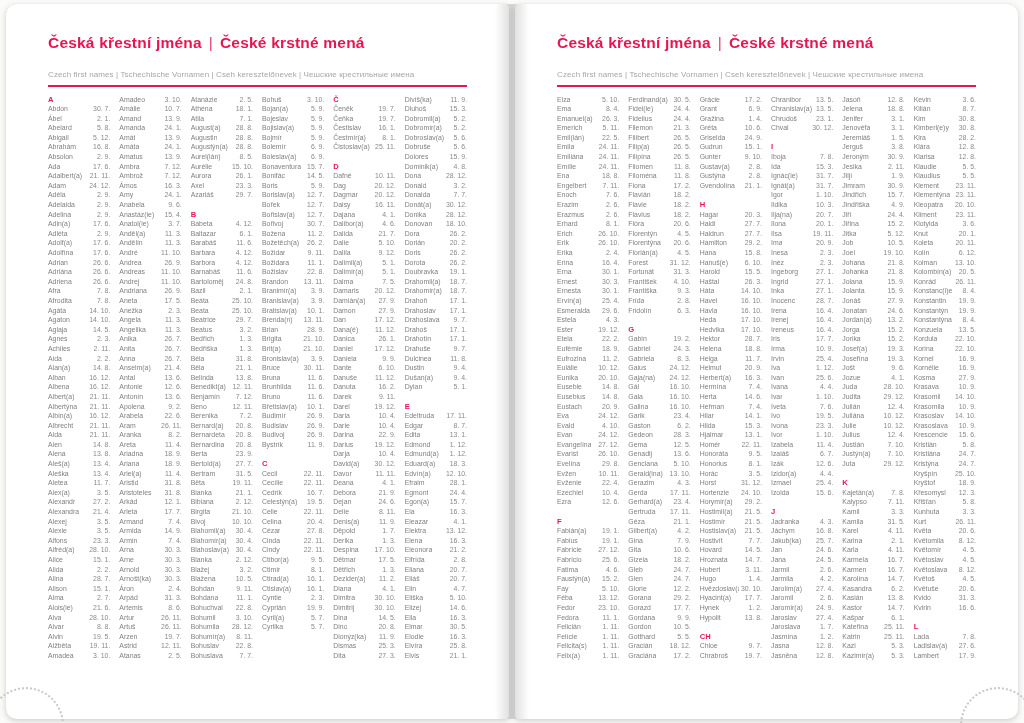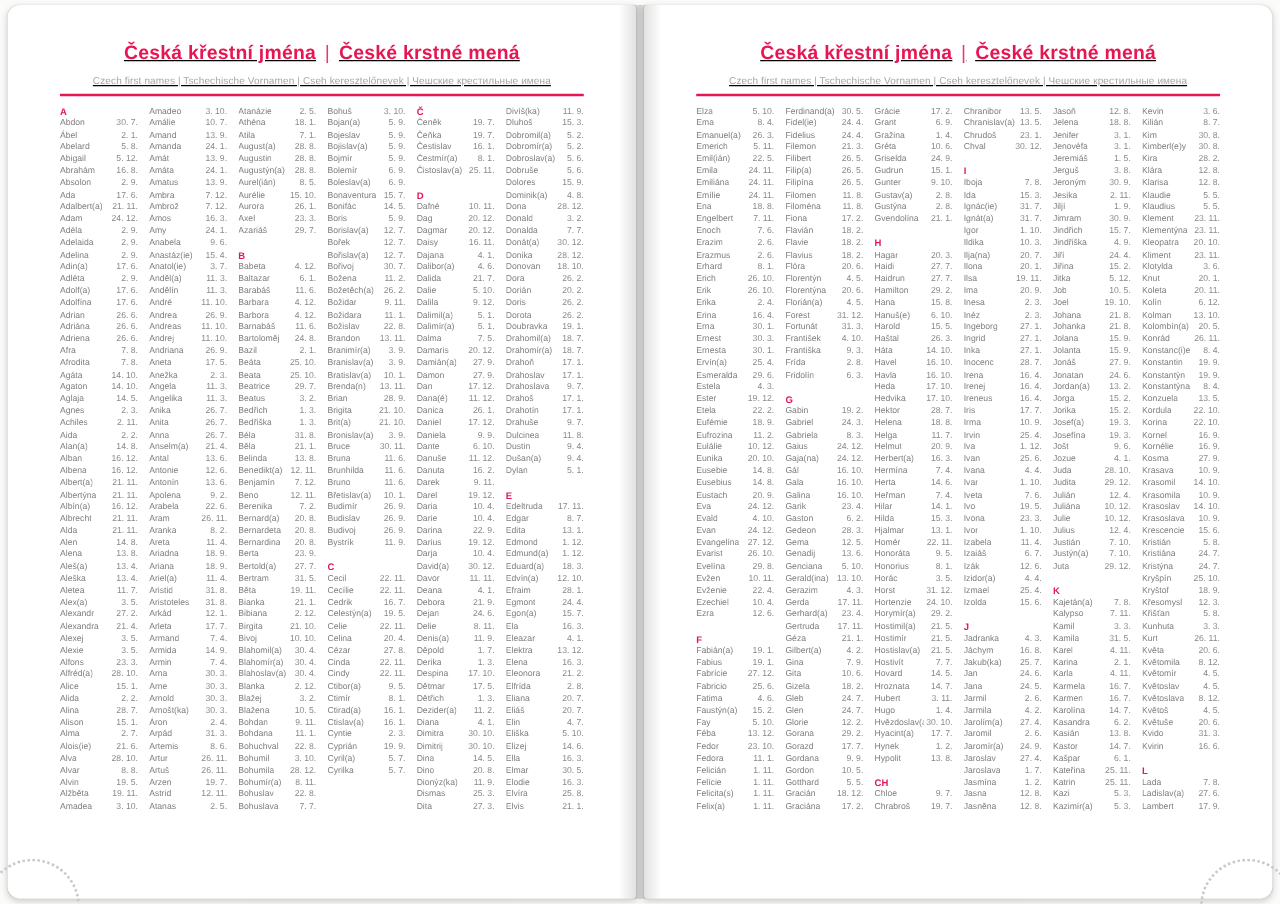--- a/index.html
+++ b/index.html
@@ -14,27 +14,27 @@
     box-shadow:0 2px 6px rgba(60,60,60,.22), 0 0 1px rgba(0,0,0,.15);
   }
   .page-left{border-radius:10px 3px 3px 10px;}
   .page-right{border-radius:3px 10px 10px 3px;}
   .spine-shadow{
     position:absolute;top:0;bottom:0;left:50%;width:34px;margin-left:-17px;
     background:linear-gradient(to right,rgba(0,0,0,0) 0%,rgba(70,70,70,.18) 46%,rgba(70,70,70,.22) 50%,rgba(70,70,70,.18) 54%,rgba(0,0,0,0) 100%);
     pointer-events:none;z-index:5;
   }
   .page-inner{padding:30px 42px 0 42px;}
-  .pg-header{text-align:center;text-decoration:underline;}
+  .pg-header{}
   .pg-title{
     font-size:15.5px;font-weight:bold;color:var(--pink);
     letter-spacing:.2px;line-height:18px;
   }
   .pg-title .sep{font-weight:400;margin:0 7px;opacity:.85;}
-  .pg-subtitle{margin-top:8px;font-size:8px;color:#a6a6a6;letter-spacing:.1px;}
+  .pg-subtitle{margin-top:18px;font-size:8px;color:#a6a6a6;letter-spacing:.1px;}
   .pg-rule{height:1.5px;background:var(--pink);margin-top:6px;margin-bottom:8px;}
   .cols{display:flex;gap:9px;}
   .col{flex:1;min-width:0;}
   .row{
     display:flex;justify-content:space-between;align-items:baseline;
     height:9.6px;line-height:9.6px;font-size:6.9px;color:#7f7f7f;white-space:nowrap;
   }
   .row .nm{overflow:hidden;}
   .row .dt{flex-shrink:0;padding-left:2px;color:#8a8a8a;}
   .row.letter{color:var(--pink);font-weight:bold;font-size:7.6px;}

